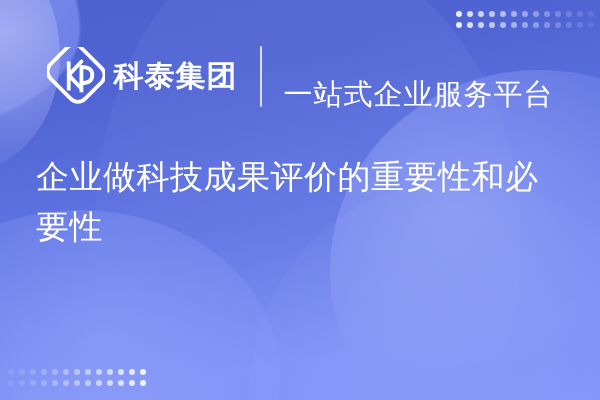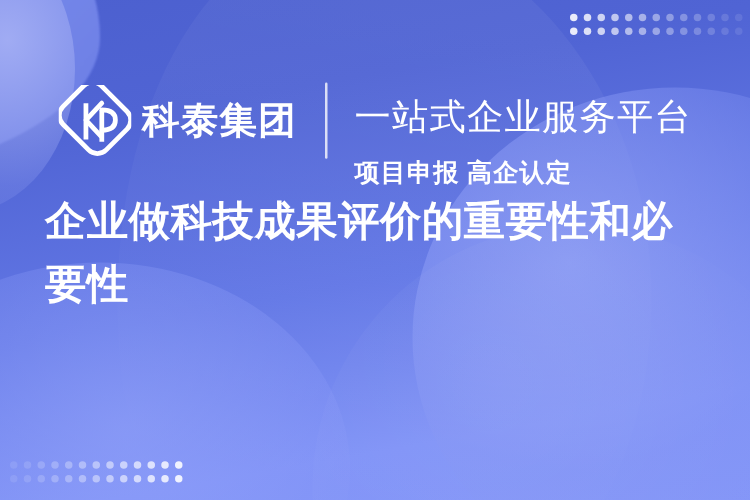--- a/index.html
+++ b/index.html
@@ -189,21 +189,21 @@
   }
 
   
   .headline {
     position: absolute;
     left: 36px;
     top: 152px;
     width: 520px;
     color: #ffffff;
     font-size: 33px;
-    font-weight: bold;
+    font-weight: normal;
     line-height: 1.52;
     letter-spacing: .5px;
   }
 </style>
 </head>
 <body>
 
 <div id="banner">
 
   <div class="bg-layer">
@@ -293,19 +293,18 @@
 
       <div class="brand-text">
         <div class="brand-cn">科泰集团</div>
       </div>
     </div>
 
     <div class="divider"></div>
 
     <div class="tagline">
       <div class="tagline-main">一站式企业服务平台</div>
-      <div class="tagline-sub">项目申报 高企认定</div>
     </div>
   </div>
 
   <div class="headline">企业做科技成果评价的重要性和必要性</div>
 
 </div>
 
 </body></html>

